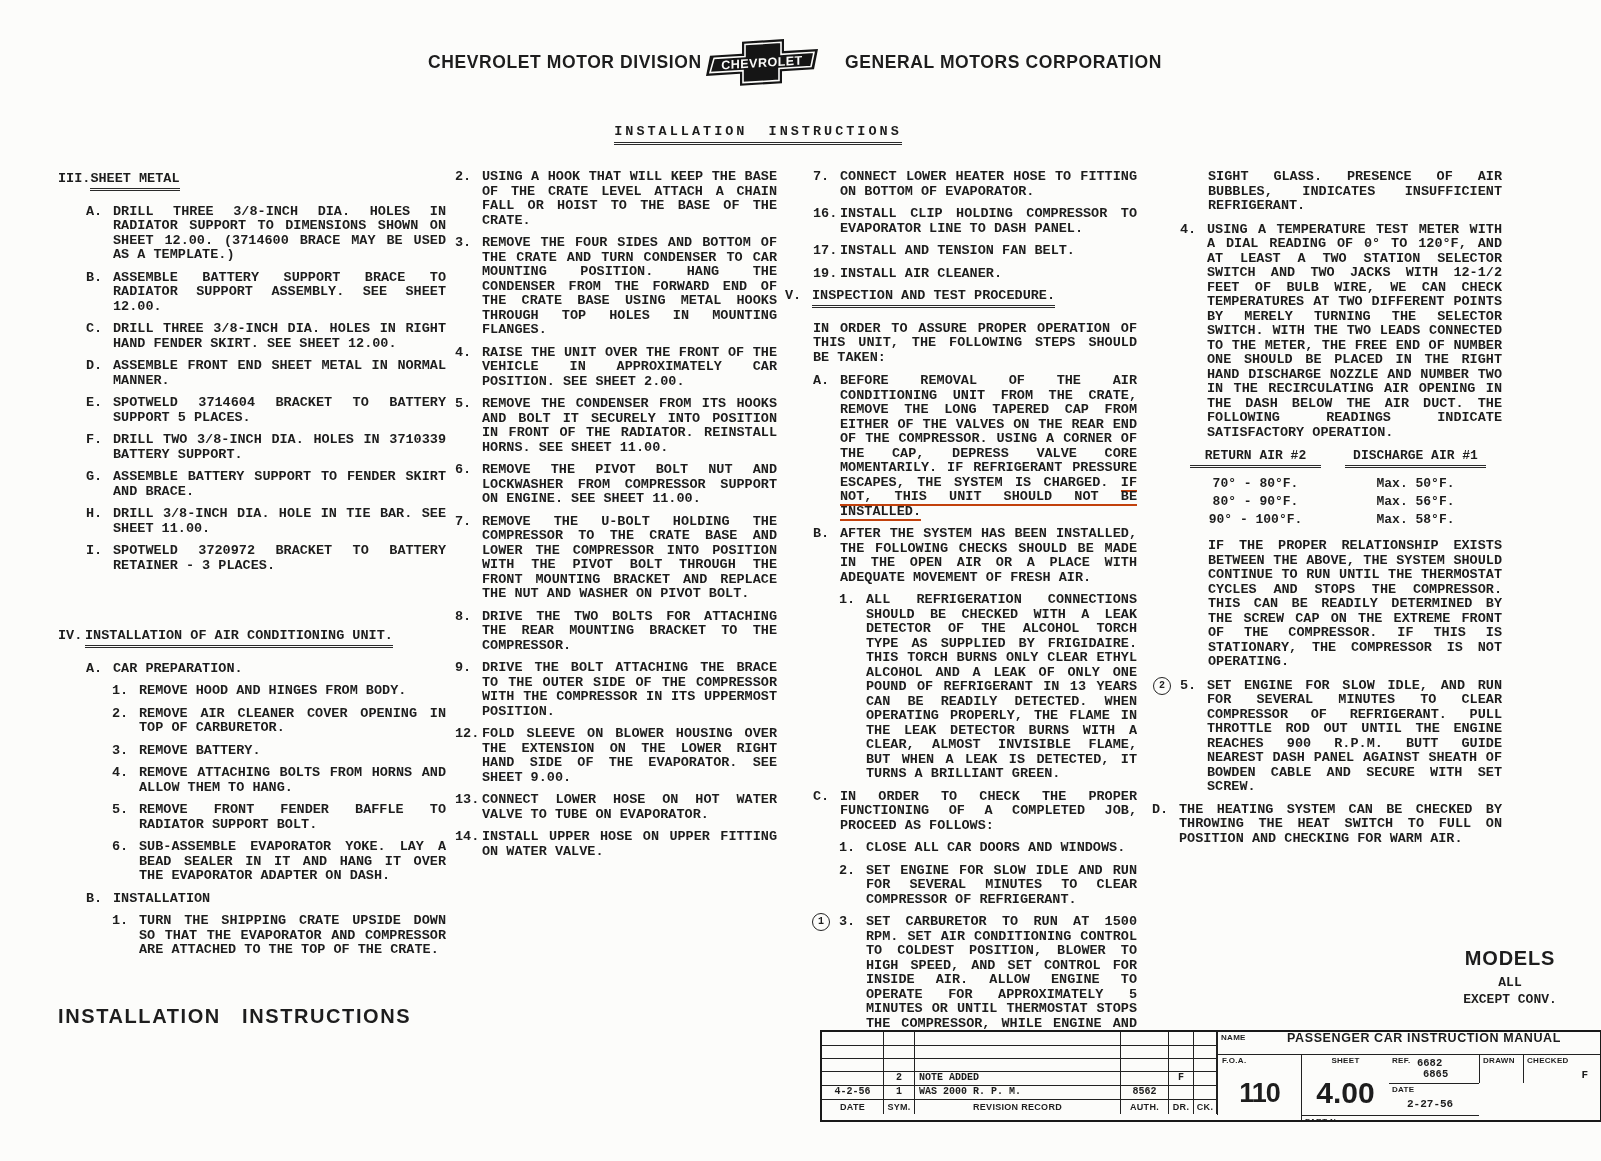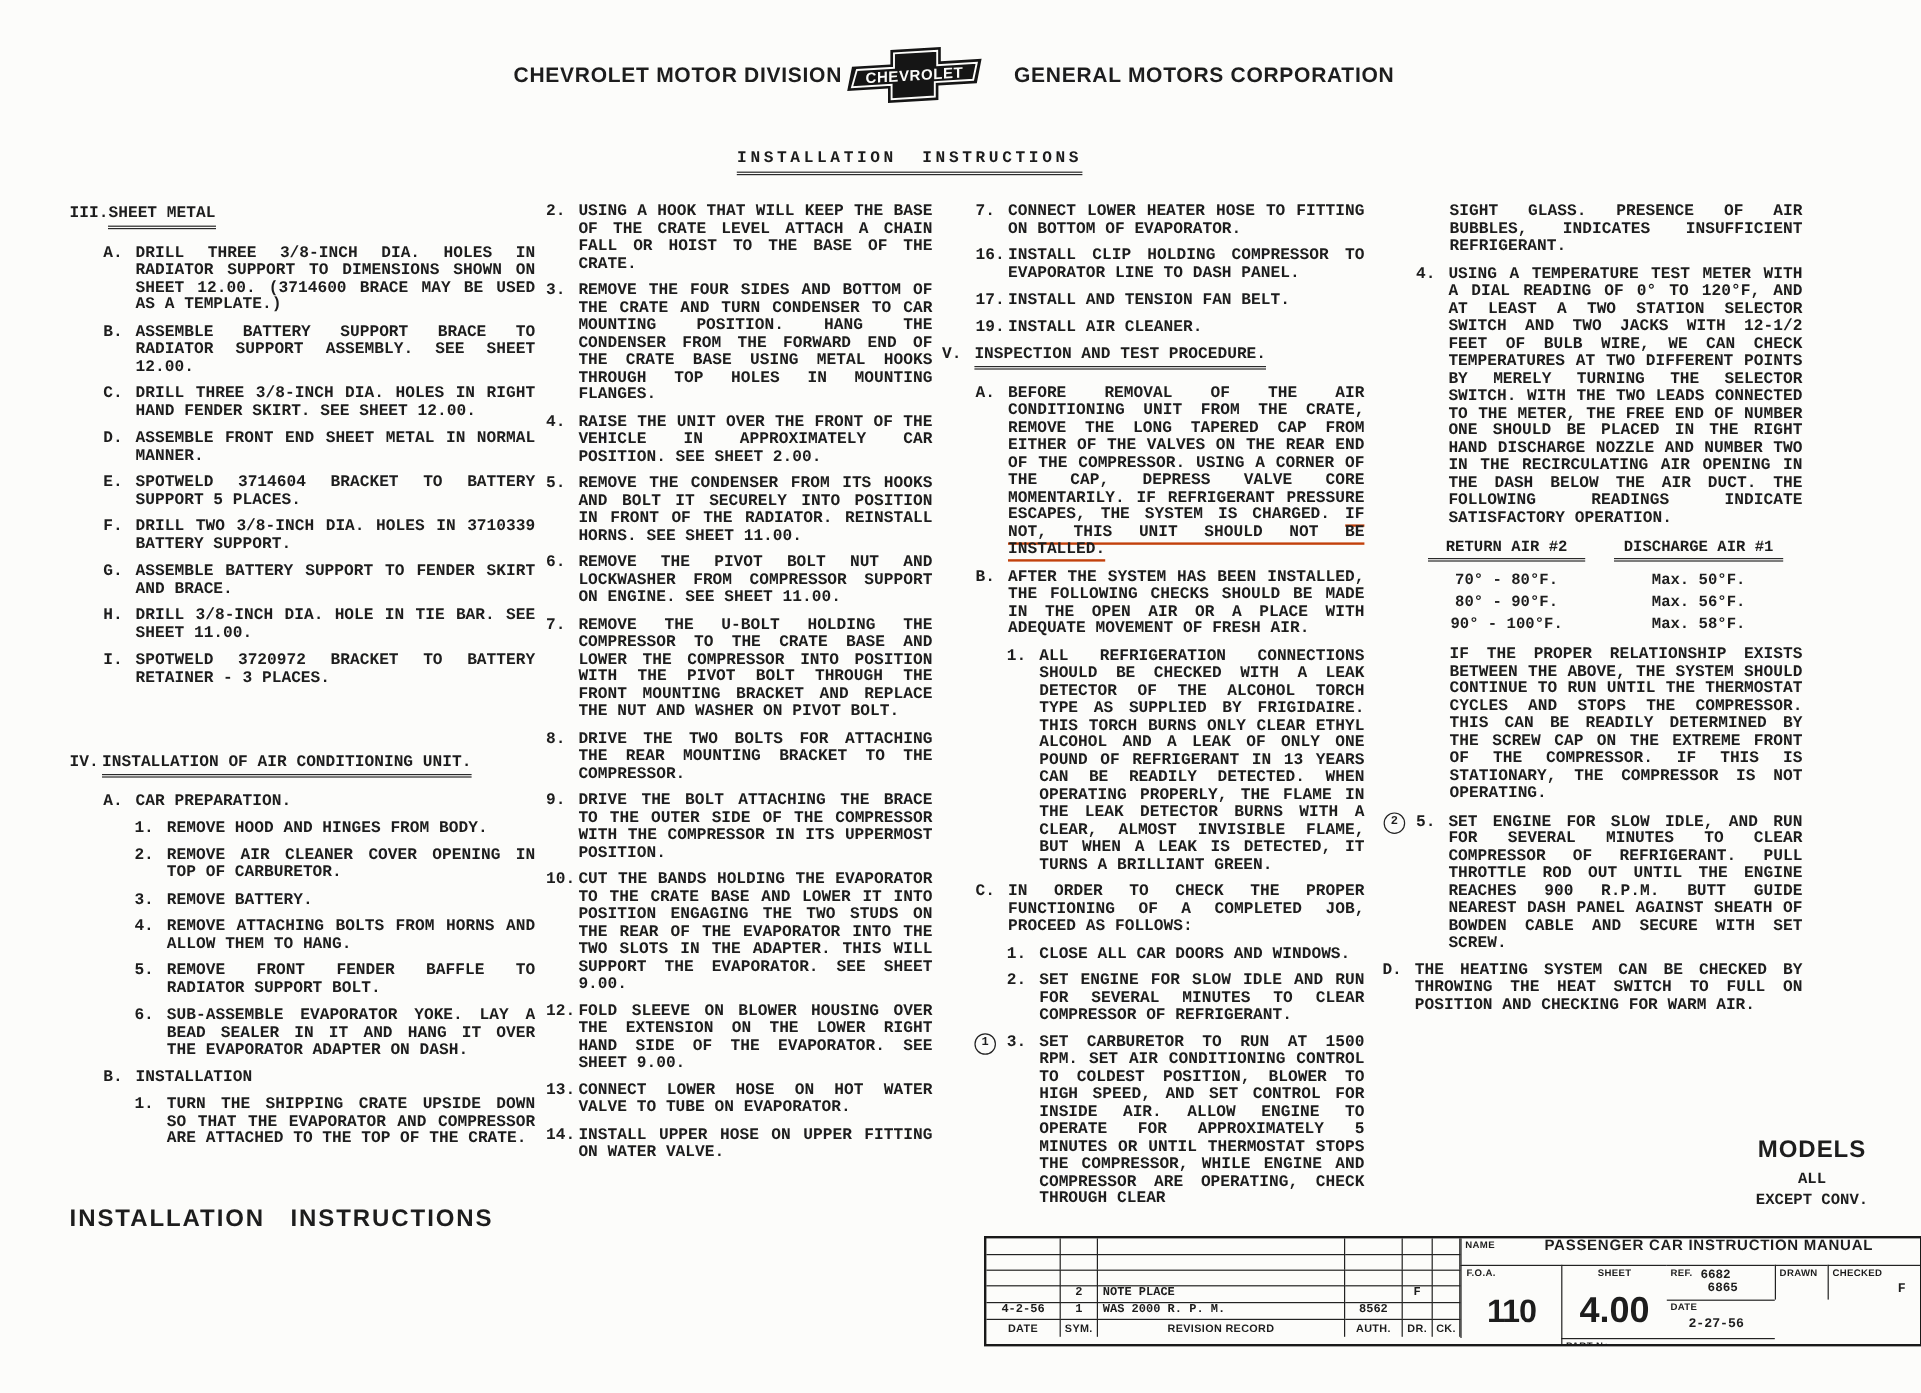--- a/index.html
+++ b/index.html
@@ -210,24 +210,20 @@
     </div>
     <div class="item i0">
       <span class="label">8.</span>
       <div class="text">DRIVE THE TWO BOLTS FOR ATTACHING THE REAR MOUNTING BRACKET TO THE COMPRESSOR.</div>
     </div>
     <div class="item i0">
       <span class="label">9.</span>
       <div class="text">DRIVE THE BOLT ATTACHING THE BRACE TO THE OUTER SIDE OF THE COMPRESSOR WITH THE COMPRESSOR IN ITS UPPERMOST POSITION.</div>
     </div>
     <div class="item i0">
-      <span class="label">10.</span>
-      <div class="text">CUT THE BANDS HOLDING THE EVAPORATOR TO THE CRATE BASE AND LOWER IT INTO POSITION ENGAGING THE TWO STUDS ON THE REAR OF THE EVAPORATOR INTO THE TWO SLOTS IN THE ADAPTER.  THIS WILL SUPPORT THE EVAPORATOR.  SEE SHEET 9.00.</div>
-    </div>
-    <div class="item i0">
       <span class="label">12.</span>
       <div class="text">FOLD SLEEVE ON BLOWER HOUSING OVER THE EXTENSION ON THE LOWER RIGHT HAND SIDE OF THE EVAPORATOR.  SEE SHEET 9.00.</div>
     </div>
     <div class="item i0">
       <span class="label">13.</span>
       <div class="text">CONNECT LOWER HOSE ON HOT WATER VALVE TO TUBE ON EVAPORATOR.</div>
     </div>
     <div class="item i0">
       <span class="label">14.</span>
       <div class="text">INSTALL UPPER HOSE ON UPPER FITTING ON WATER VALVE.</div>
@@ -247,20 +243,21 @@
       <div class="text">INSTALL AND TENSION FAN BELT.</div>
     </div>
     <div class="item i1">
       <span class="label">19.</span>
       <div class="text">INSTALL AIR CLEANER.</div>
     </div>
     <div class="heading">
       <span class="numeral">V.</span>
       <span class="heading-text">INSPECTION AND TEST PROCEDURE.</span>
     </div>
+    <div class="para p1">IN ORDER TO ASSURE PROPER OPERATION OF THIS UNIT, THE FOLLOWING STEPS SHOULD BE TAKEN:</div>
     <div class="item i1">
       <span class="label">A.</span>
       <div class="text">BEFORE REMOVAL OF THE AIR CONDITIONING UNIT FROM THE CRATE, REMOVE THE LONG TAPERED CAP FROM EITHER OF THE VALVES ON THE REAR END OF THE COMPRESSOR.  USING A CORNER OF THE CAP, DEPRESS VALVE CORE MOMENTARILY. IF REFRIGERANT PRESSURE ESCAPES, THE SYSTEM IS CHARGED. <span class="u">IF NOT, THIS UNIT SHOULD NOT BE INSTALLED.</span></div>
     </div>
     <div class="item i1">
       <span class="label">B.</span>
       <div class="text">AFTER THE SYSTEM HAS BEEN INSTALLED, THE FOLLOWING CHECKS SHOULD BE MADE IN THE OPEN AIR OR A PLACE WITH ADEQUATE MOVEMENT OF FRESH AIR.</div>
     </div>
     <div class="item i2">
       <span class="label">1.</span>
@@ -335,21 +332,21 @@
       <div class="rcell"></div>
       <div class="rcell"></div>
       <div class="rcell"></div>
       <div class="rcell"></div>
       <div class="rcell"></div>
       <div class="rcell"></div>
       <div class="rcell"></div>
       <div class="rcell"></div>
       <div class="rcell"></div>
       <div class="rcell">2</div>
-      <div class="rcell left">NOTE PLACE</div>
+      <div class="rcell left">NOTE ADDED</div>
       <div class="rcell"></div>
       <div class="rcell">F</div>
       <div class="rcell"></div>
       <div class="rcell">4-2-56</div>
       <div class="rcell">1</div>
       <div class="rcell left">WAS 2000 R. P. M.</div>
       <div class="rcell">8562</div>
       <div class="rcell"></div>
       <div class="rcell"></div>
       <div class="rcell hdr">DATE</div>

